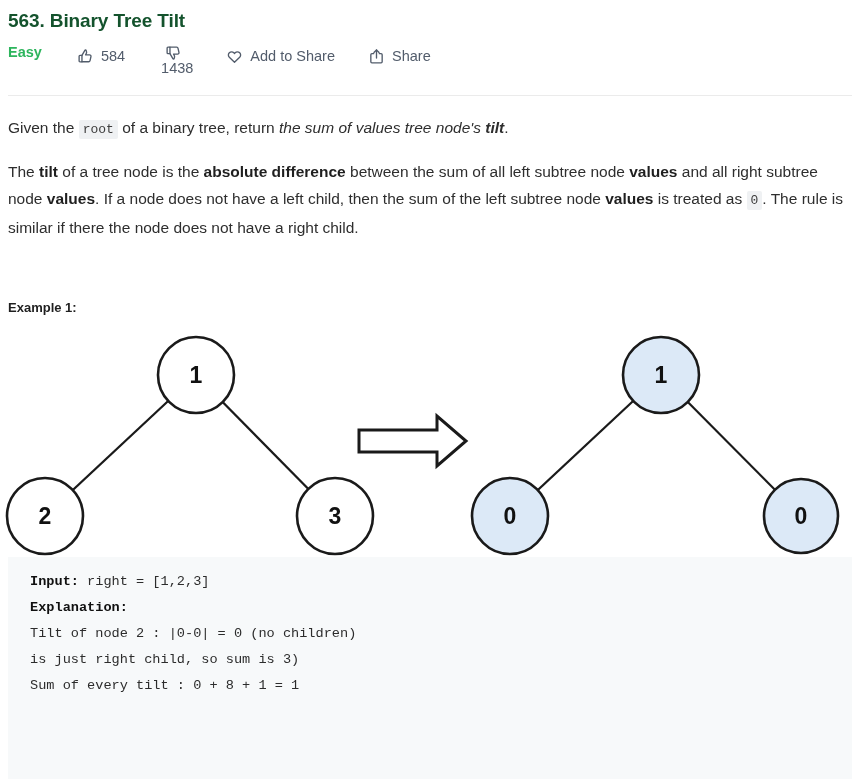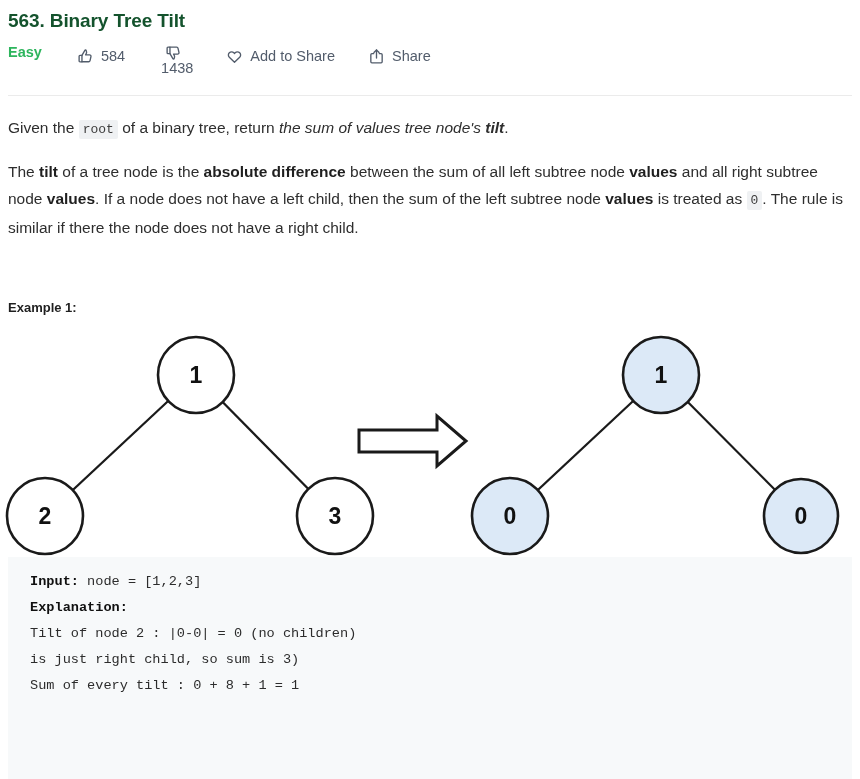--- a/index.html
+++ b/index.html
@@ -226,18 +226,18 @@
       <text x="510" y="188" text-anchor="middle" dominant-baseline="central" font-family="'Liberation Sans', sans-serif" font-size="23" font-weight="bold" fill="#111111">0</text>
 
       <circle cx="801" cy="188" r="37" fill="#dce9f7" stroke="#1a1a1a" stroke-width="2.6"></circle>
       <text x="801" y="188" text-anchor="middle" dominant-baseline="central" font-family="'Liberation Sans', sans-serif" font-size="23" font-weight="bold" fill="#111111">0</text>
     </g>
 
   </svg>
 </div>
 
 <div id="code-block">
-  <div class="code-line"><b>Input:</b><span> node = [1,2,3]</span></div>
+  <div class="code-line"><b>Input:</b><span> right = [1,2,3]</span></div>
   <div class="code-line"><b>Explanation:</b></div>
   <div class="code-line">Tilt of node 2 : |0-0| = 0 (no children)</div>
   <div class="code-line">is just right child, so sum is 3)</div>
   <div class="code-line">Sum of every tilt : 0 + 8 + 1 = 1</div>
 </div>
 
 </body></html>

